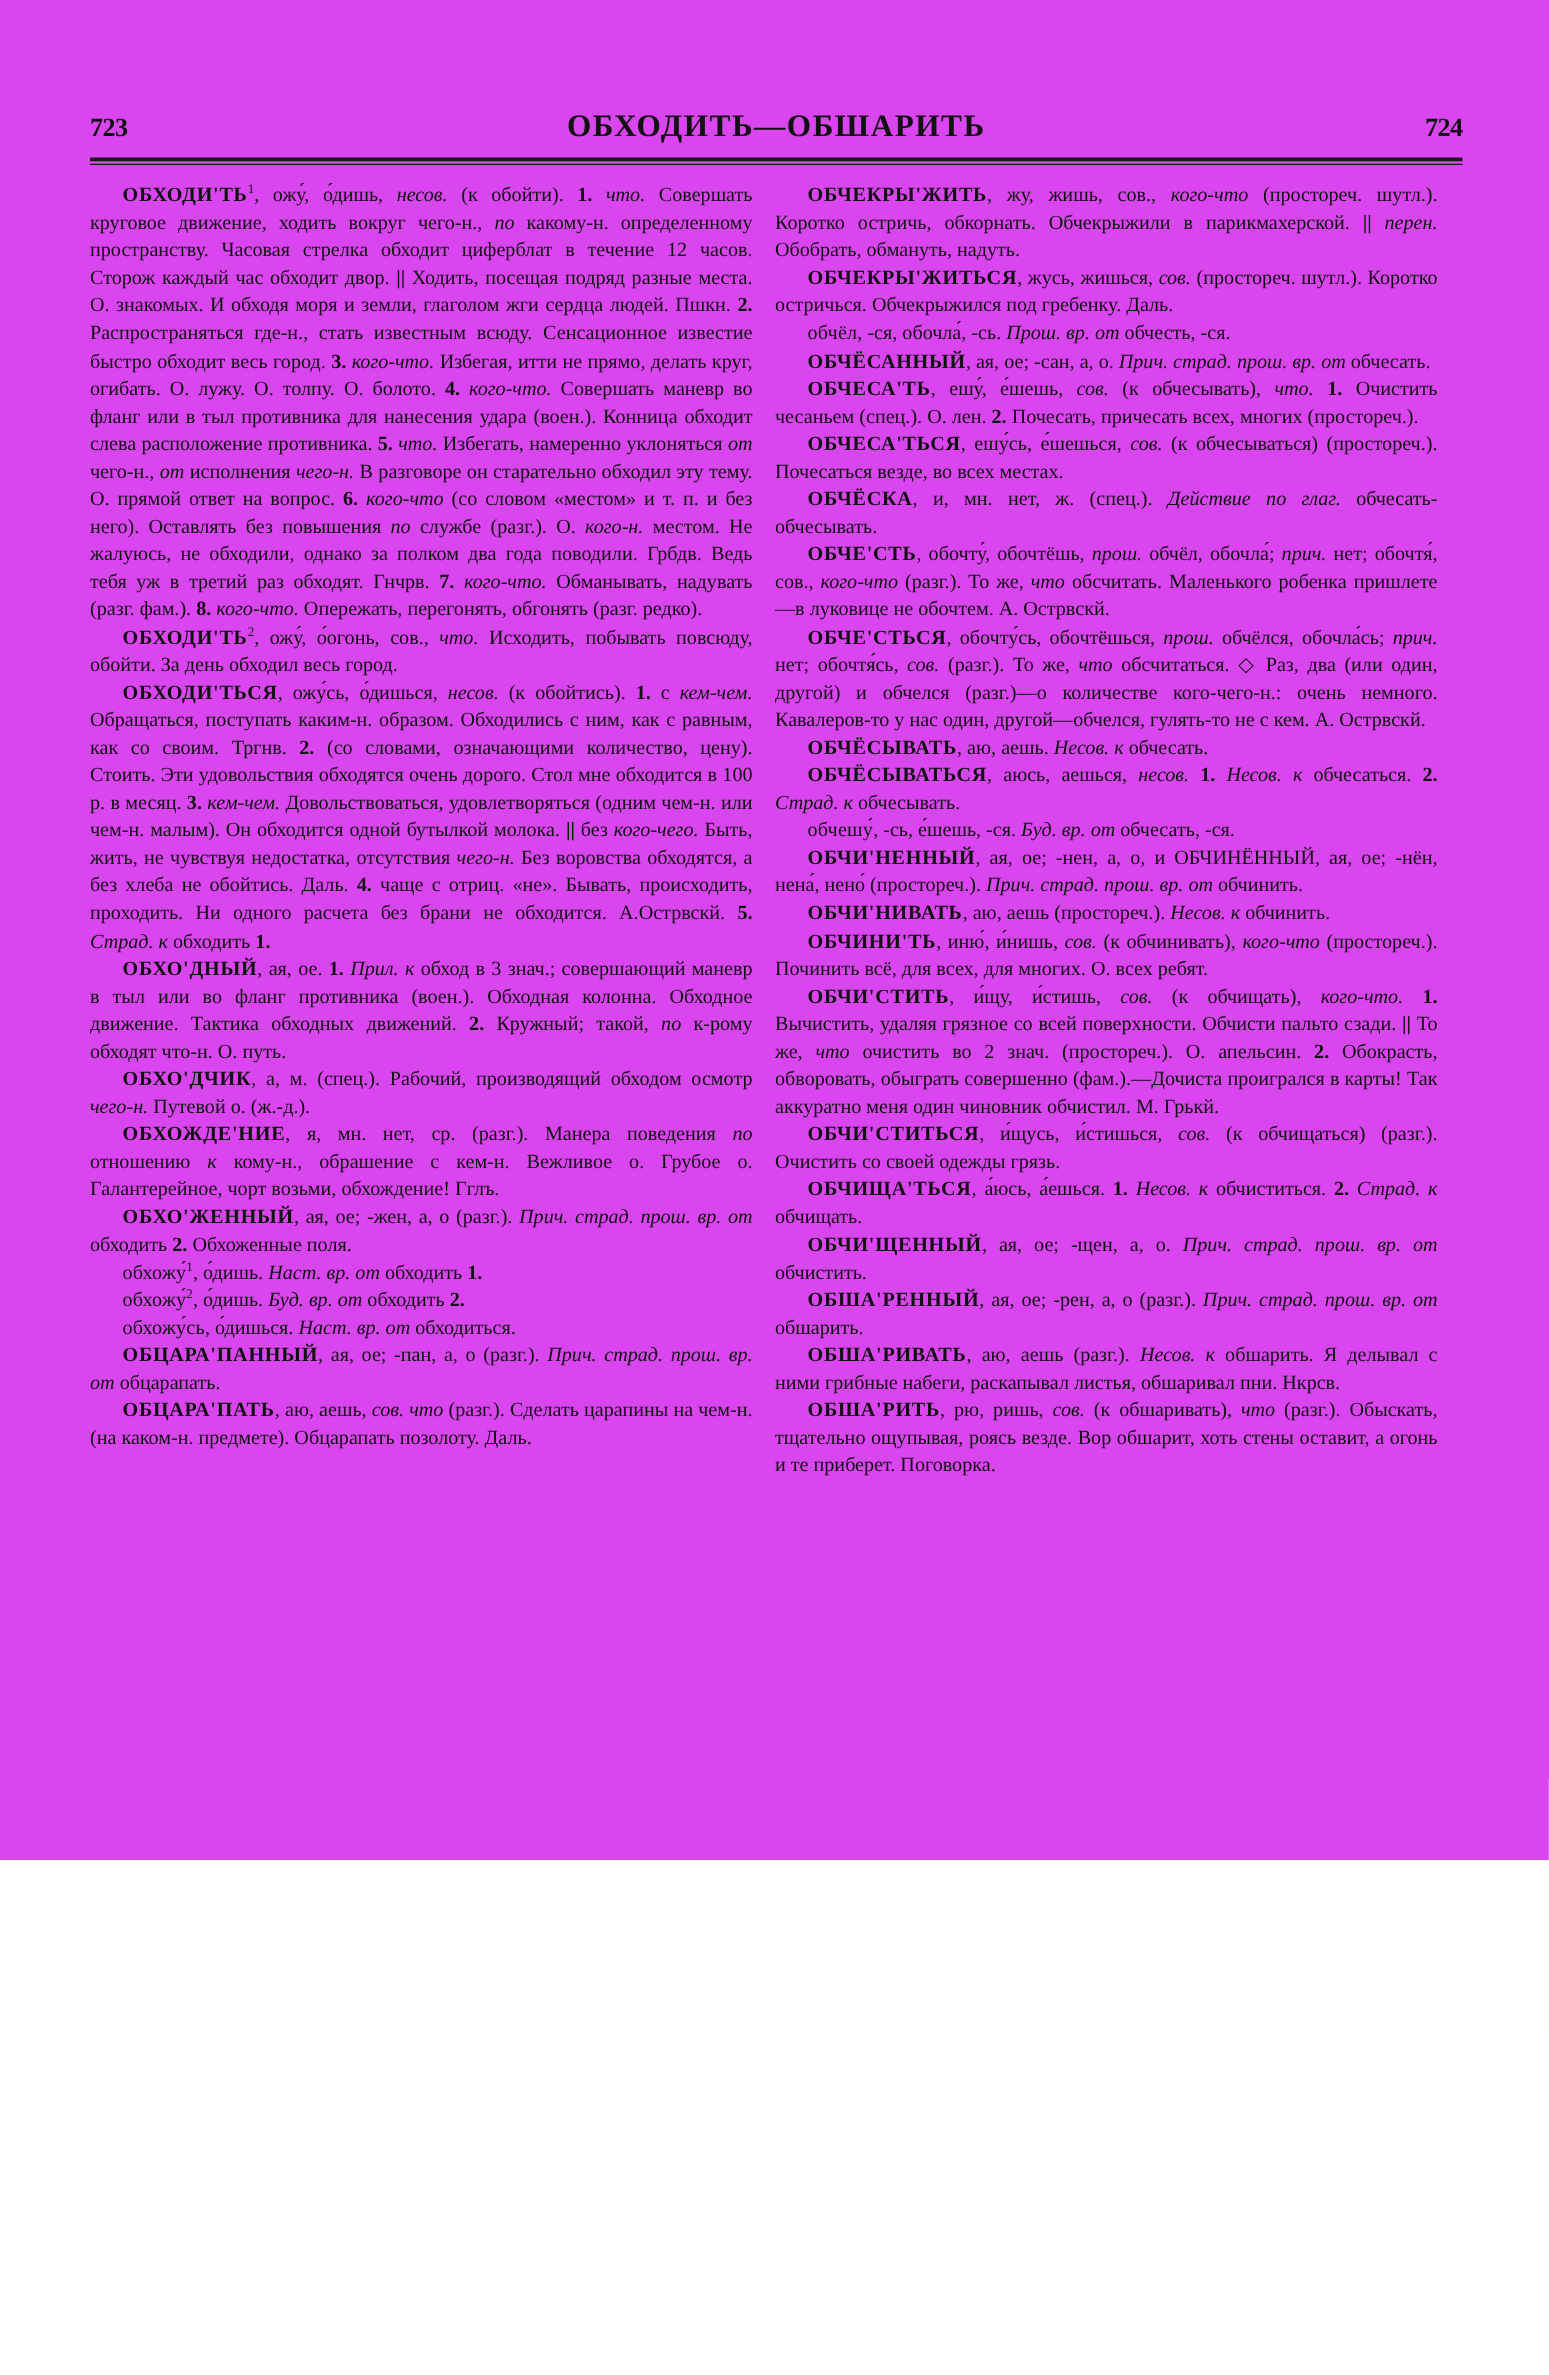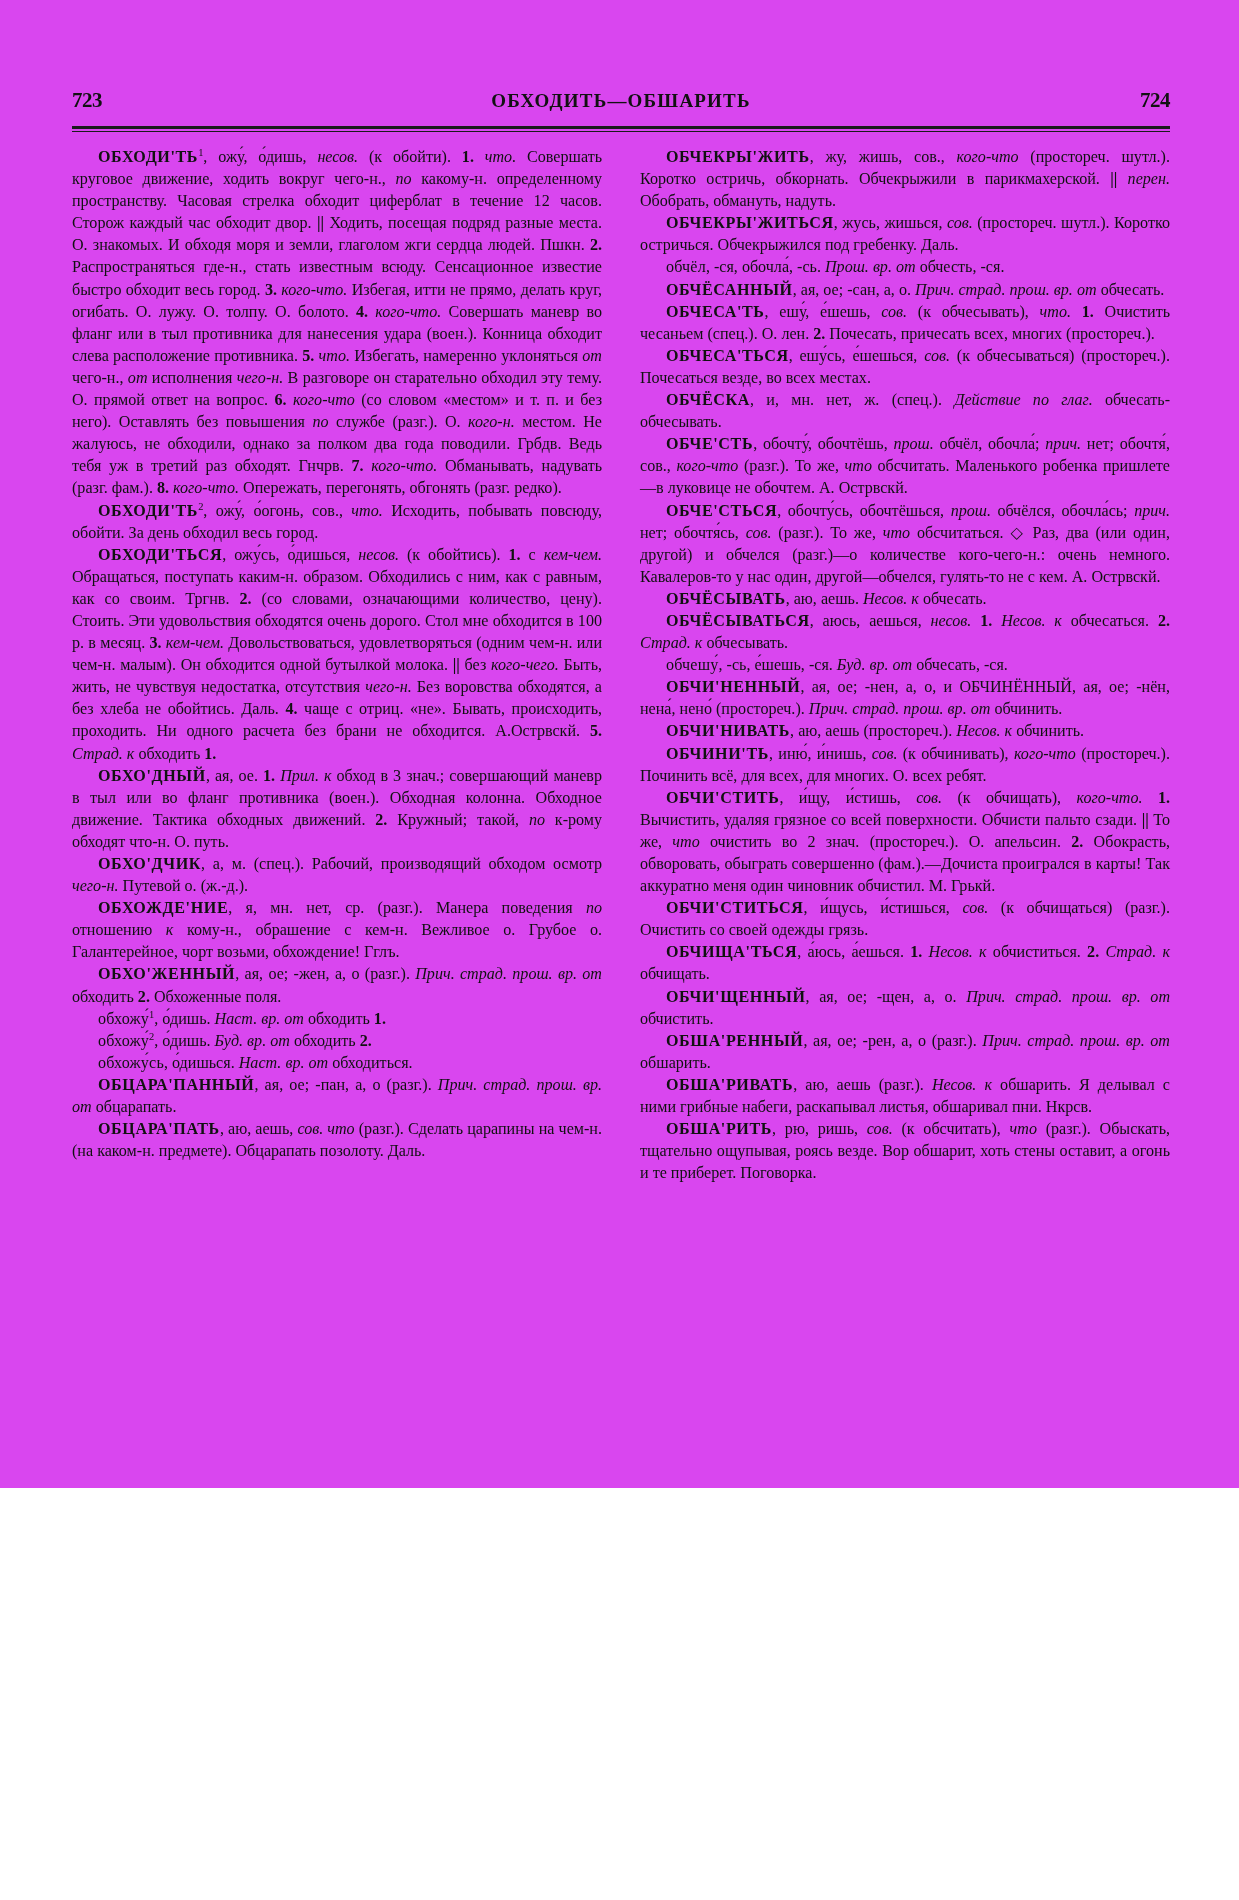--- a/index.html
+++ b/index.html
@@ -36,21 +36,21 @@
     justify-content: space-between;
     font-family: "Liberation Serif", "DejaVu Serif", serif;
   }
   .folio {
     font-weight: bold;
     font-size: 21px;
     letter-spacing: -0.5px;
   }
   .runhead-title {
     font-weight: bold;
-    font-size: 19px;
+    font-size: 25px;
     letter-spacing: 1.2px;
   }
   .rule-double {
     position: absolute;
     left: 72px;
     top: 126px;
     width: 1098px;
     height: 6px;
   }
   .rule-double .r1 {
@@ -63,21 +63,21 @@
   }
 
   
   .columns {
     position: absolute;
     left: 72px;
     top: 146px;
     width: 1098px;
     height: 1690px;
     display: flex;
-    gap: 38px;
+    gap: 18px;
   }
   .col {
     width: 530px;
     font-size: 16.1px;
     line-height: 22.1px;
     text-align: justify;
     text-justify: inter-word;
     hyphens: manual;
   }
 
@@ -156,17 +156,17 @@
         <p class="entry sub"><span class="hw-sm">обчешу́</span><span><span>, -сь, е́шешь, -ся. </span><span class="it">Буд. вр. от </span><span>обчесать, -ся.</span></span></p>
         <p class="entry"><span class="hw">ОБЧИ'НЕННЫЙ</span><span><span>, ая, ое; -нен, а, о, и ОБЧИНЁННЫЙ, ая, ое; -нён, нена́, нено́ (простореч.). </span><span class="it">Прич. страд. прош. вр. от </span><span>обчинить.</span></span></p>
         <p class="entry"><span class="hw">ОБЧИ'НИВАТЬ</span><span><span>, аю, аешь (простореч.). </span><span class="it">Несов. к </span><span>обчинить.</span></span></p>
         <p class="entry"><span class="hw">ОБЧИНИ'ТЬ</span><span><span>, иню́, и́нишь, </span><span class="it">сов. </span><span>(к обчинивать), </span><span class="it">кого-что </span><span>(простореч.). Починить всё, для всех, для многих. О. всех ребят.</span></span></p>
         <p class="entry"><span class="hw">ОБЧИ'СТИТЬ</span><span><span>, и́щу, и́стишь, </span><span class="it">сов. </span><span>(к обчищать), </span><span class="it">кого-что. </span><span class="b">1. </span><span>Вычистить, удаляя грязное со всей поверхности. Обчисти пальто сзади. </span><span class="b">|| </span><span>То же, </span><span class="it">что </span><span>очистить во 2 знач. (простореч.). О. апельсин. </span><span class="b">2. </span><span>Обокрасть, обворовать, обыграть совершенно (фам.).—Дочиста проигрался в карты! Так аккуратно меня один чиновник обчистил. М. Грькй.</span></span></p>
         <p class="entry"><span class="hw">ОБЧИ'СТИТЬСЯ</span><span><span>, и́щусь, и́стишься, </span><span class="it">сов. </span><span>(к обчищаться) (разг.). Очистить со своей одежды грязь.</span></span></p>
         <p class="entry"><span class="hw">ОБЧИЩА'ТЬСЯ</span><span><span>, а́юсь, а́ешься. </span><span class="b">1. </span><span class="it">Несов. к </span><span>обчиститься. </span><span class="b">2. </span><span class="it">Страд. к </span><span>обчищать.</span></span></p>
         <p class="entry"><span class="hw">ОБЧИ'ЩЕННЫЙ</span><span><span>, ая, ое; -щен, а, о. </span><span class="it">Прич. страд. прош. вр. от </span><span>обчистить.</span></span></p>
         <p class="entry"><span class="hw">ОБША'РЕННЫЙ</span><span><span>, ая, ое; -рен, а, о (разг.). </span><span class="it">Прич. страд. прош. вр. от </span><span>обшарить.</span></span></p>
         <p class="entry"><span class="hw">ОБША'РИВАТЬ</span><span><span>, аю, аешь (разг.). </span><span class="it">Несов. к </span><span>обшарить. Я делывал с ними грибные набеги, раскапывал листья, обшаривал пни. Нкрсв.</span></span></p>
-        <p class="entry"><span class="hw">ОБША'РИТЬ</span><span><span>, рю, ришь, </span><span class="it">сов. </span><span>(к обсчитать), </span><span class="it">что </span><span>(разг.). Обыскать, тщательно ощупывая, роясь везде. Вор обшарит, хоть стены оставит, а огонь и те приберет. Поговорка.</span></span></p>
+        <p class="entry"><span class="hw">ОБША'РИТЬ</span><span><span>, рю, ришь, </span><span class="it">сов. </span><span>(к обшаривать), </span><span class="it">что </span><span>(разг.). Обыскать, тщательно ощупывая, роясь везде. Вор обшарит, хоть стены оставит, а огонь и те приберет. Поговорка.</span></span></p>
       </div>
   </div>
 
 </div>
 
 </body></html>

